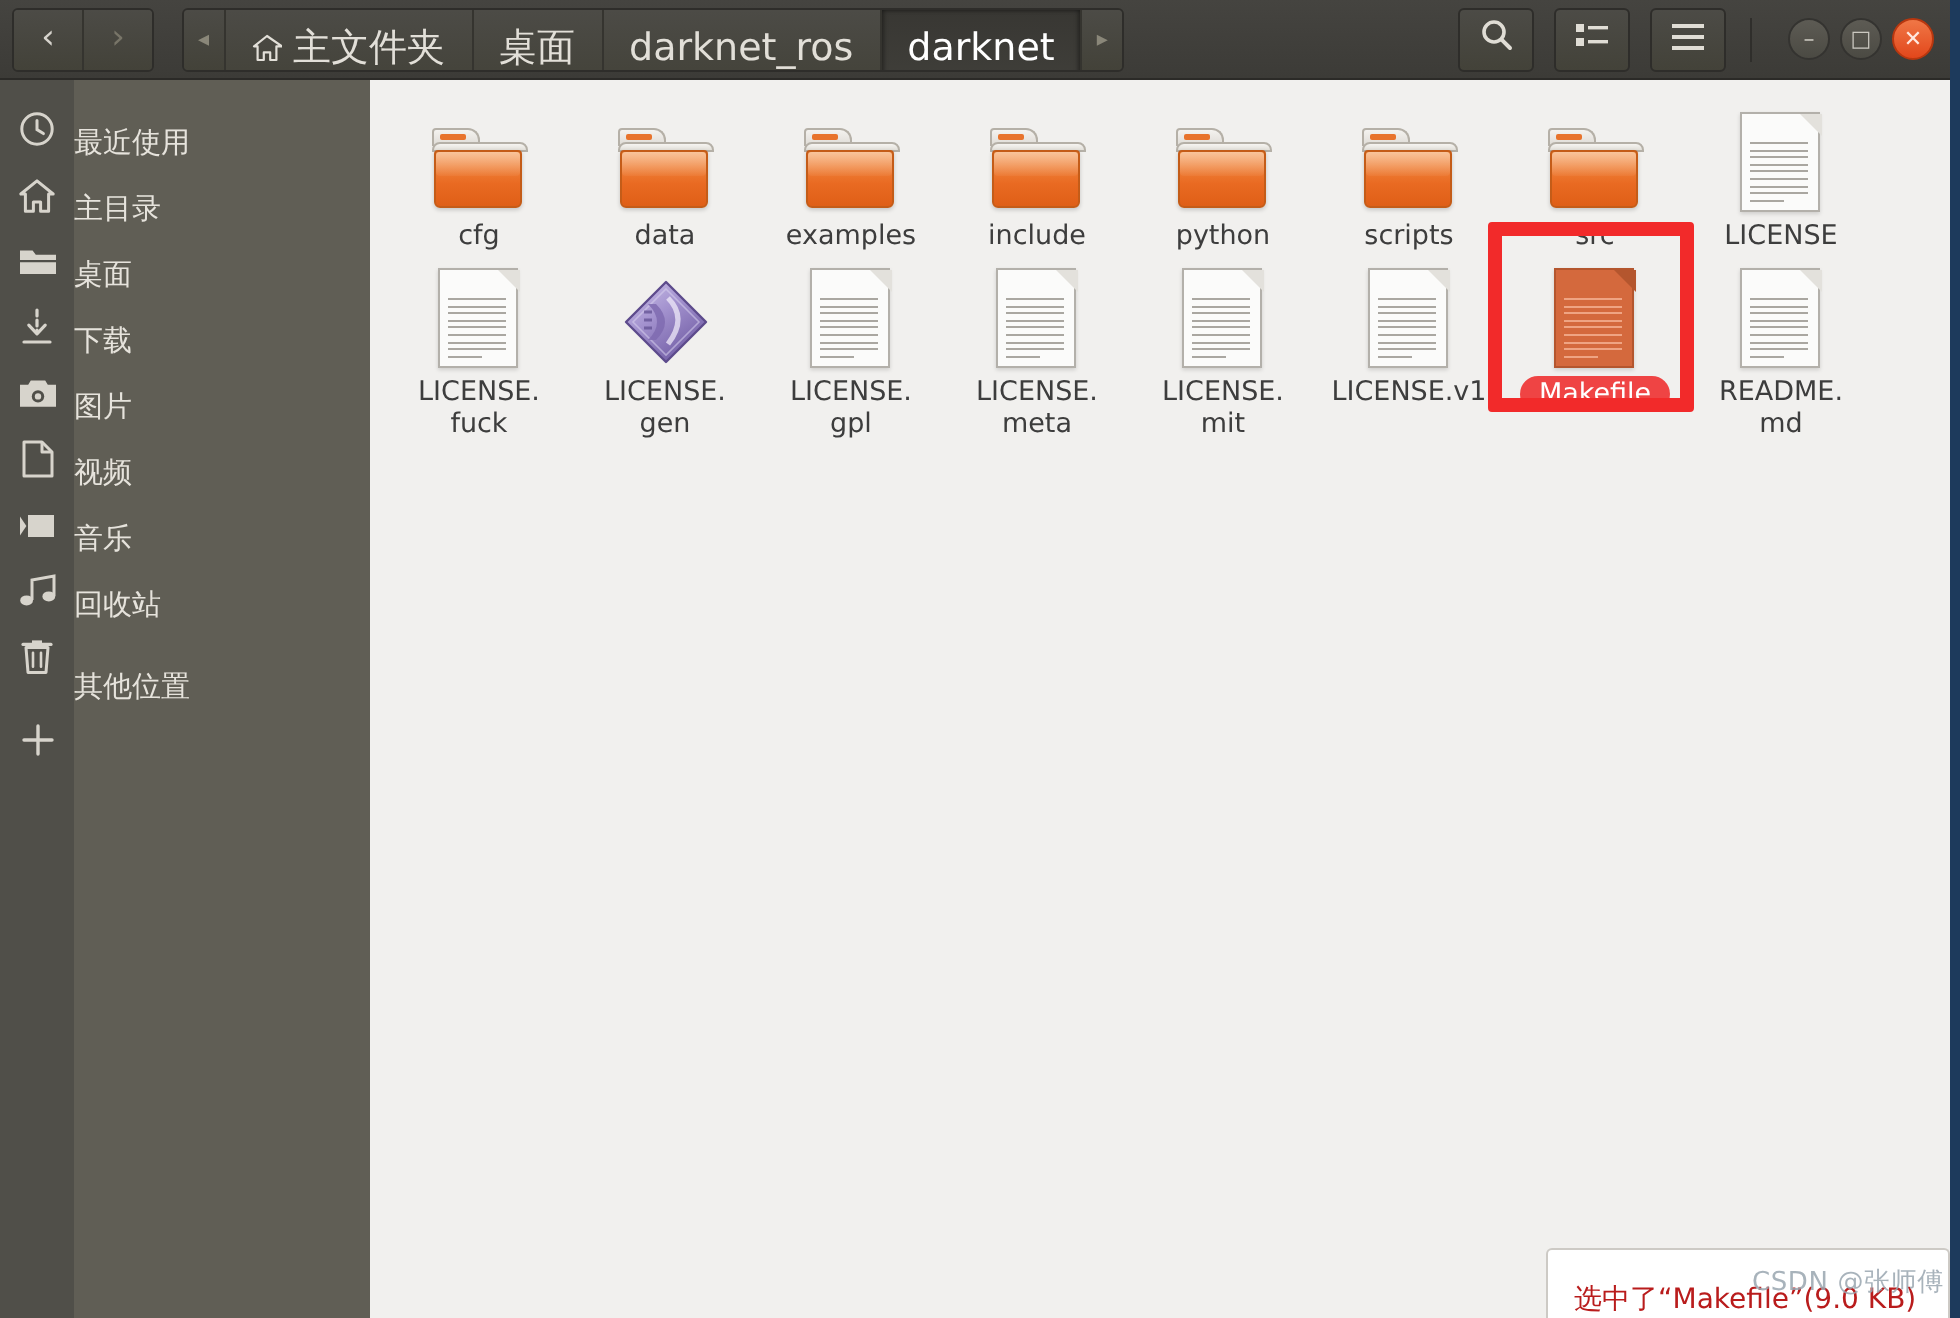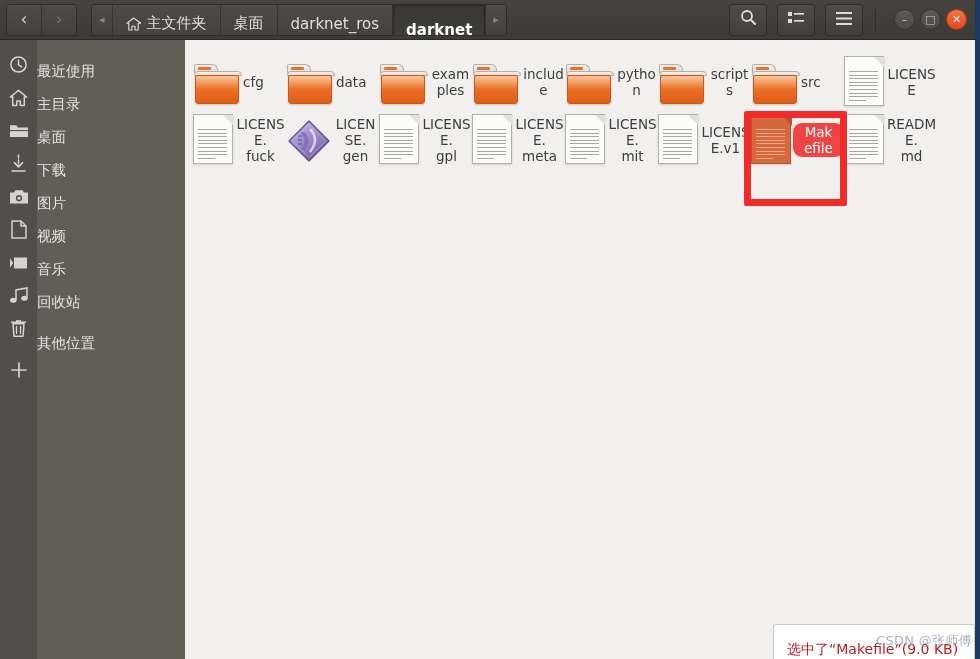--- a/index.html
+++ b/index.html
@@ -73,36 +73,35 @@
     overflow: hidden;
   }
   .crumb {
     display: flex;
     align-items: center;
     gap: 6px;
     padding: 4px 13px;
     height: 30px;
     background-image: linear-gradient(to bottom, #4c4b46 0%, #434239 100%);
     color: #e2dfd8;
-    font-size: 15px;
+    font-size: 19px;
     white-space: nowrap;
     border-left: 1px solid #35342f;
   }
   .crumb:first-child { border-left: none; }
   .crumb.arrow {
     padding: 0 7px;
     color: #8a8779;
     font-size: 11px;
   }
   .crumb.active {
     background-image: linear-gradient(to bottom, #383733 0%, #403f3a 100%);
     color: #ffffff;
-    font-weight: bold;
+    font-weight: normal;
     box-shadow: inset 1px 0 2px rgba(0,0,0,.35), inset -1px 0 2px rgba(0,0,0,.35);
-    align-items: flex-end;
   }
   .home-ico { display:inline-block; width:15px; height:14px; position:relative; }
   .home-ico svg { display:block; }
 
   .hb-right {
     margin-left: auto;
     display: flex;
     align-items: center;
     height: 100%;
     padding-right: 8px;
@@ -176,21 +175,21 @@
   .grid {
     position: relative;
     padding: 8px 0 0 8px;
   }
   .row {
     display: flex;
   }
   .cell {
     width: 93px;
     display: flex;
-    flex-direction: row;
+    flex-direction: column;
     align-items: center;
     padding-top: 6px;
     box-sizing: border-box;
   }
   .icoslot {
     height: 52px;
     display: flex;
     align-items: flex-end;
     justify-content: center;
   }

